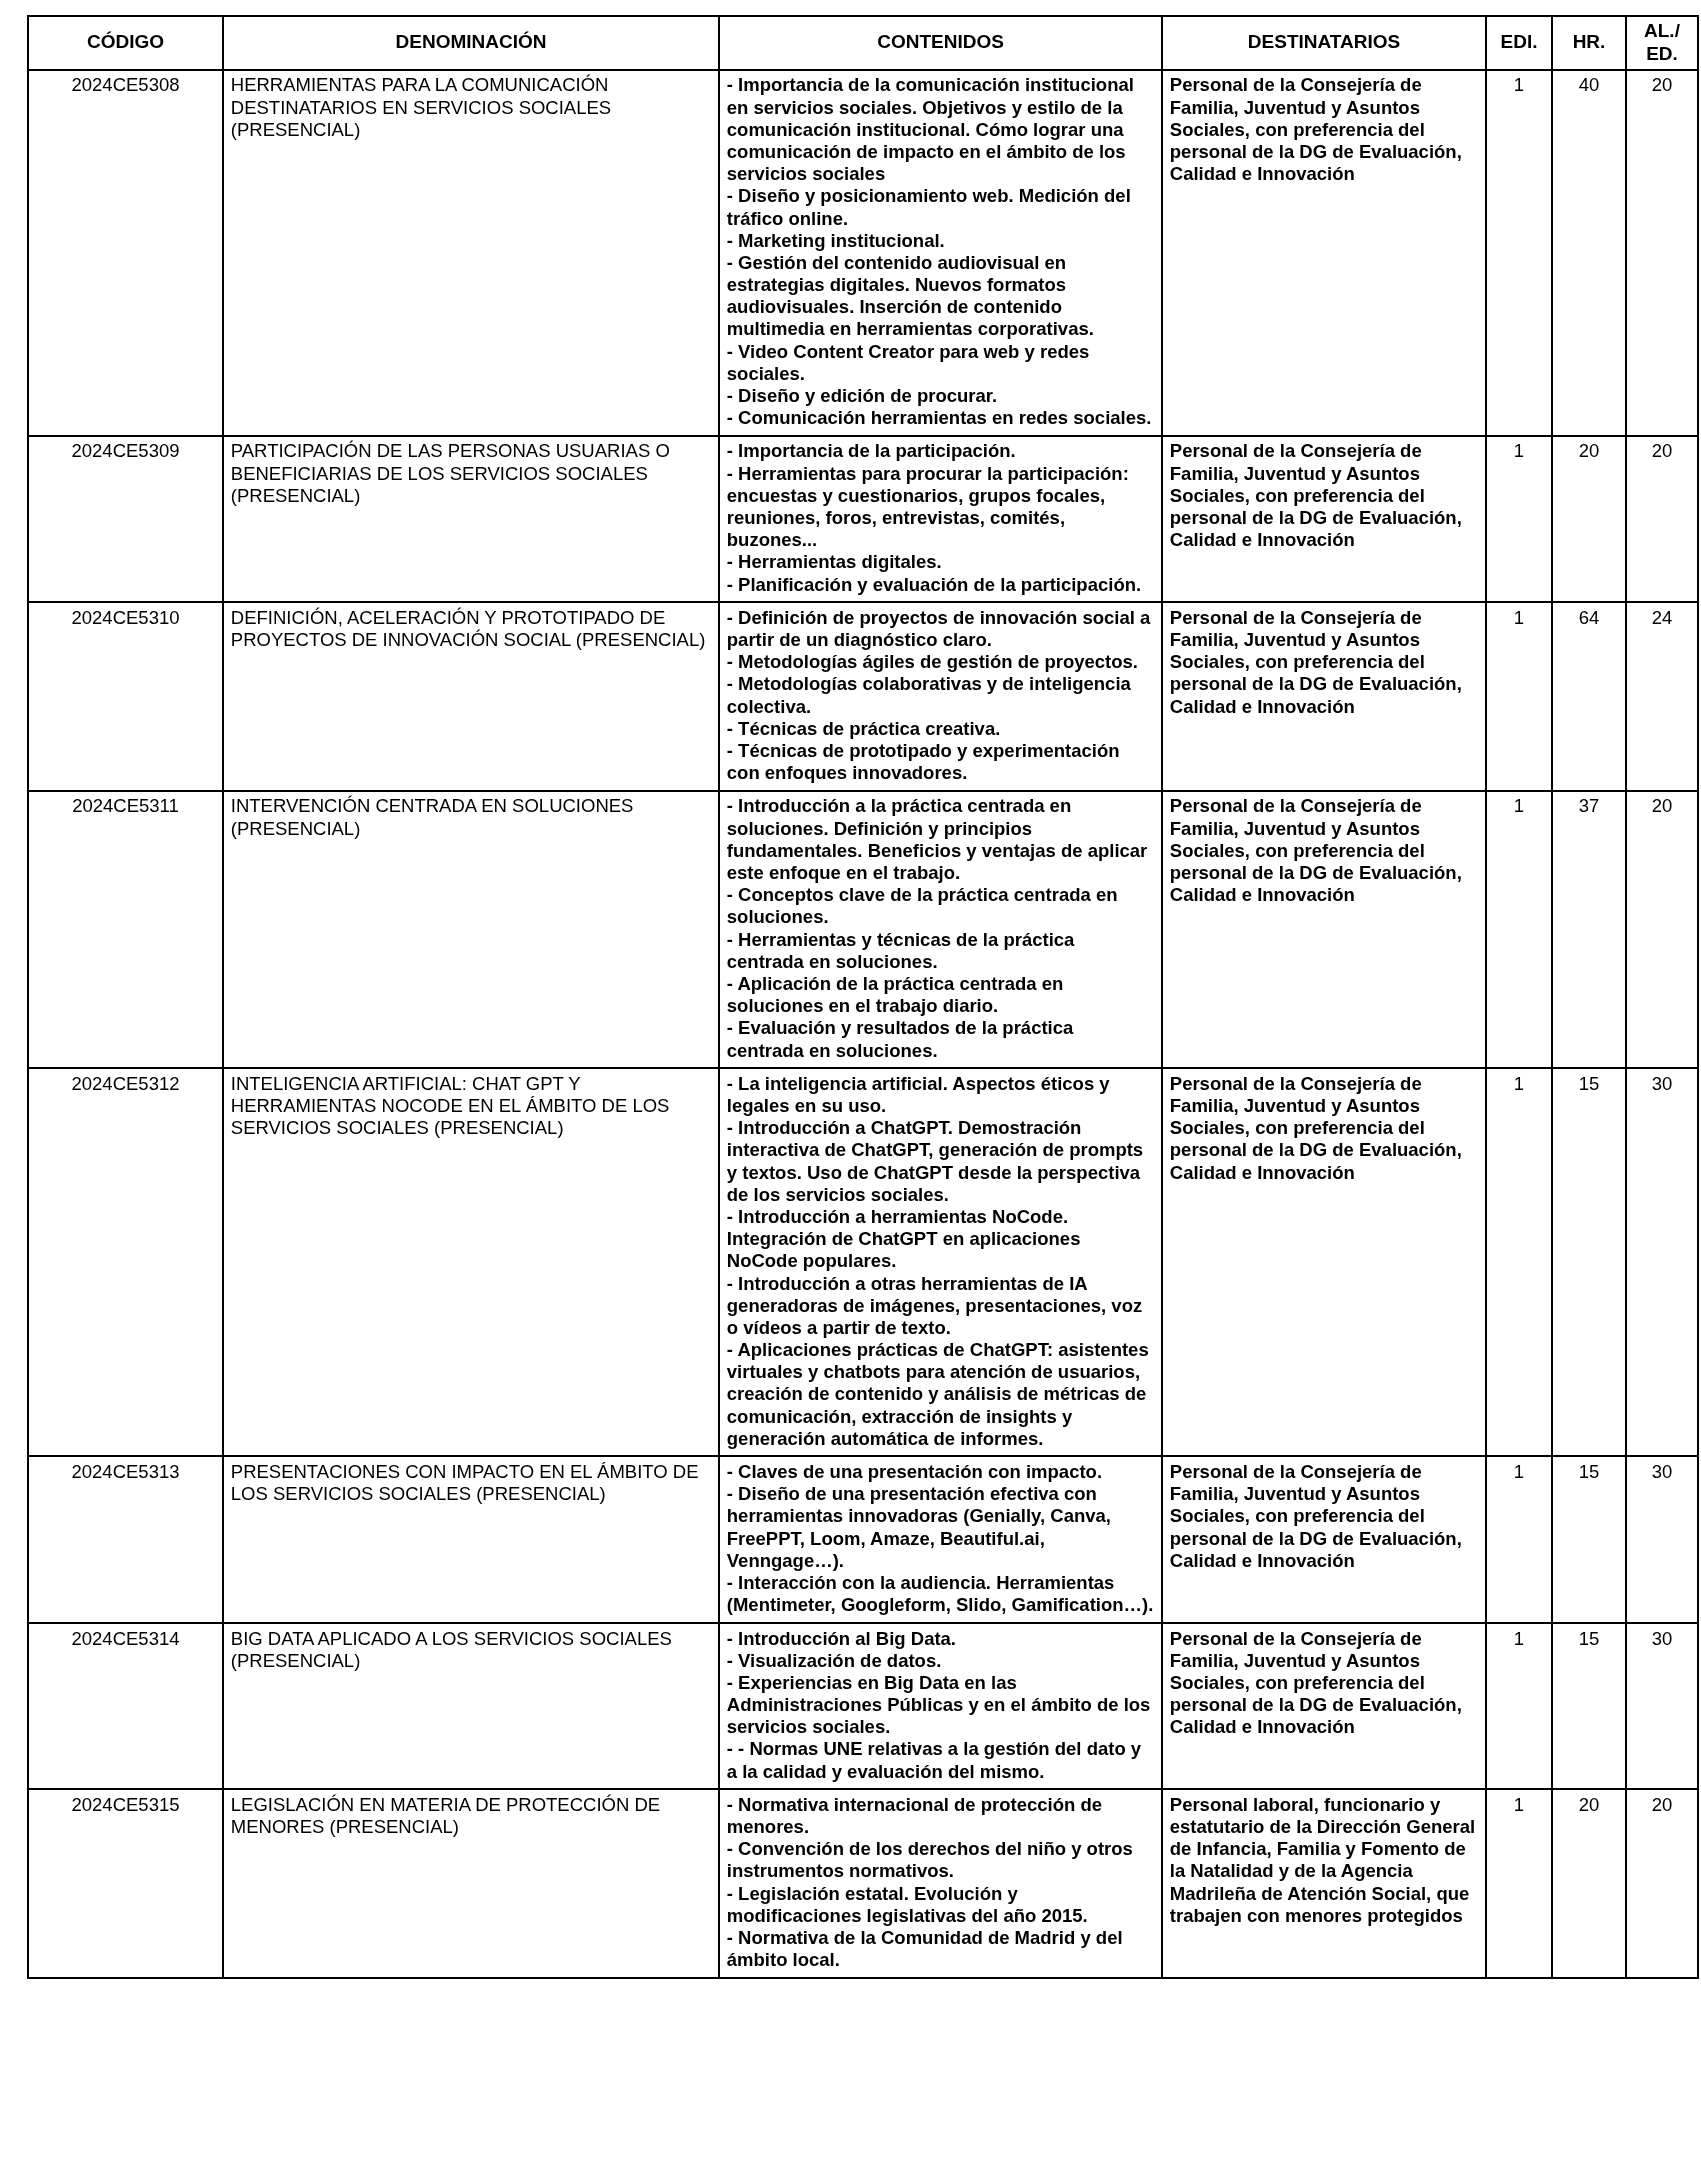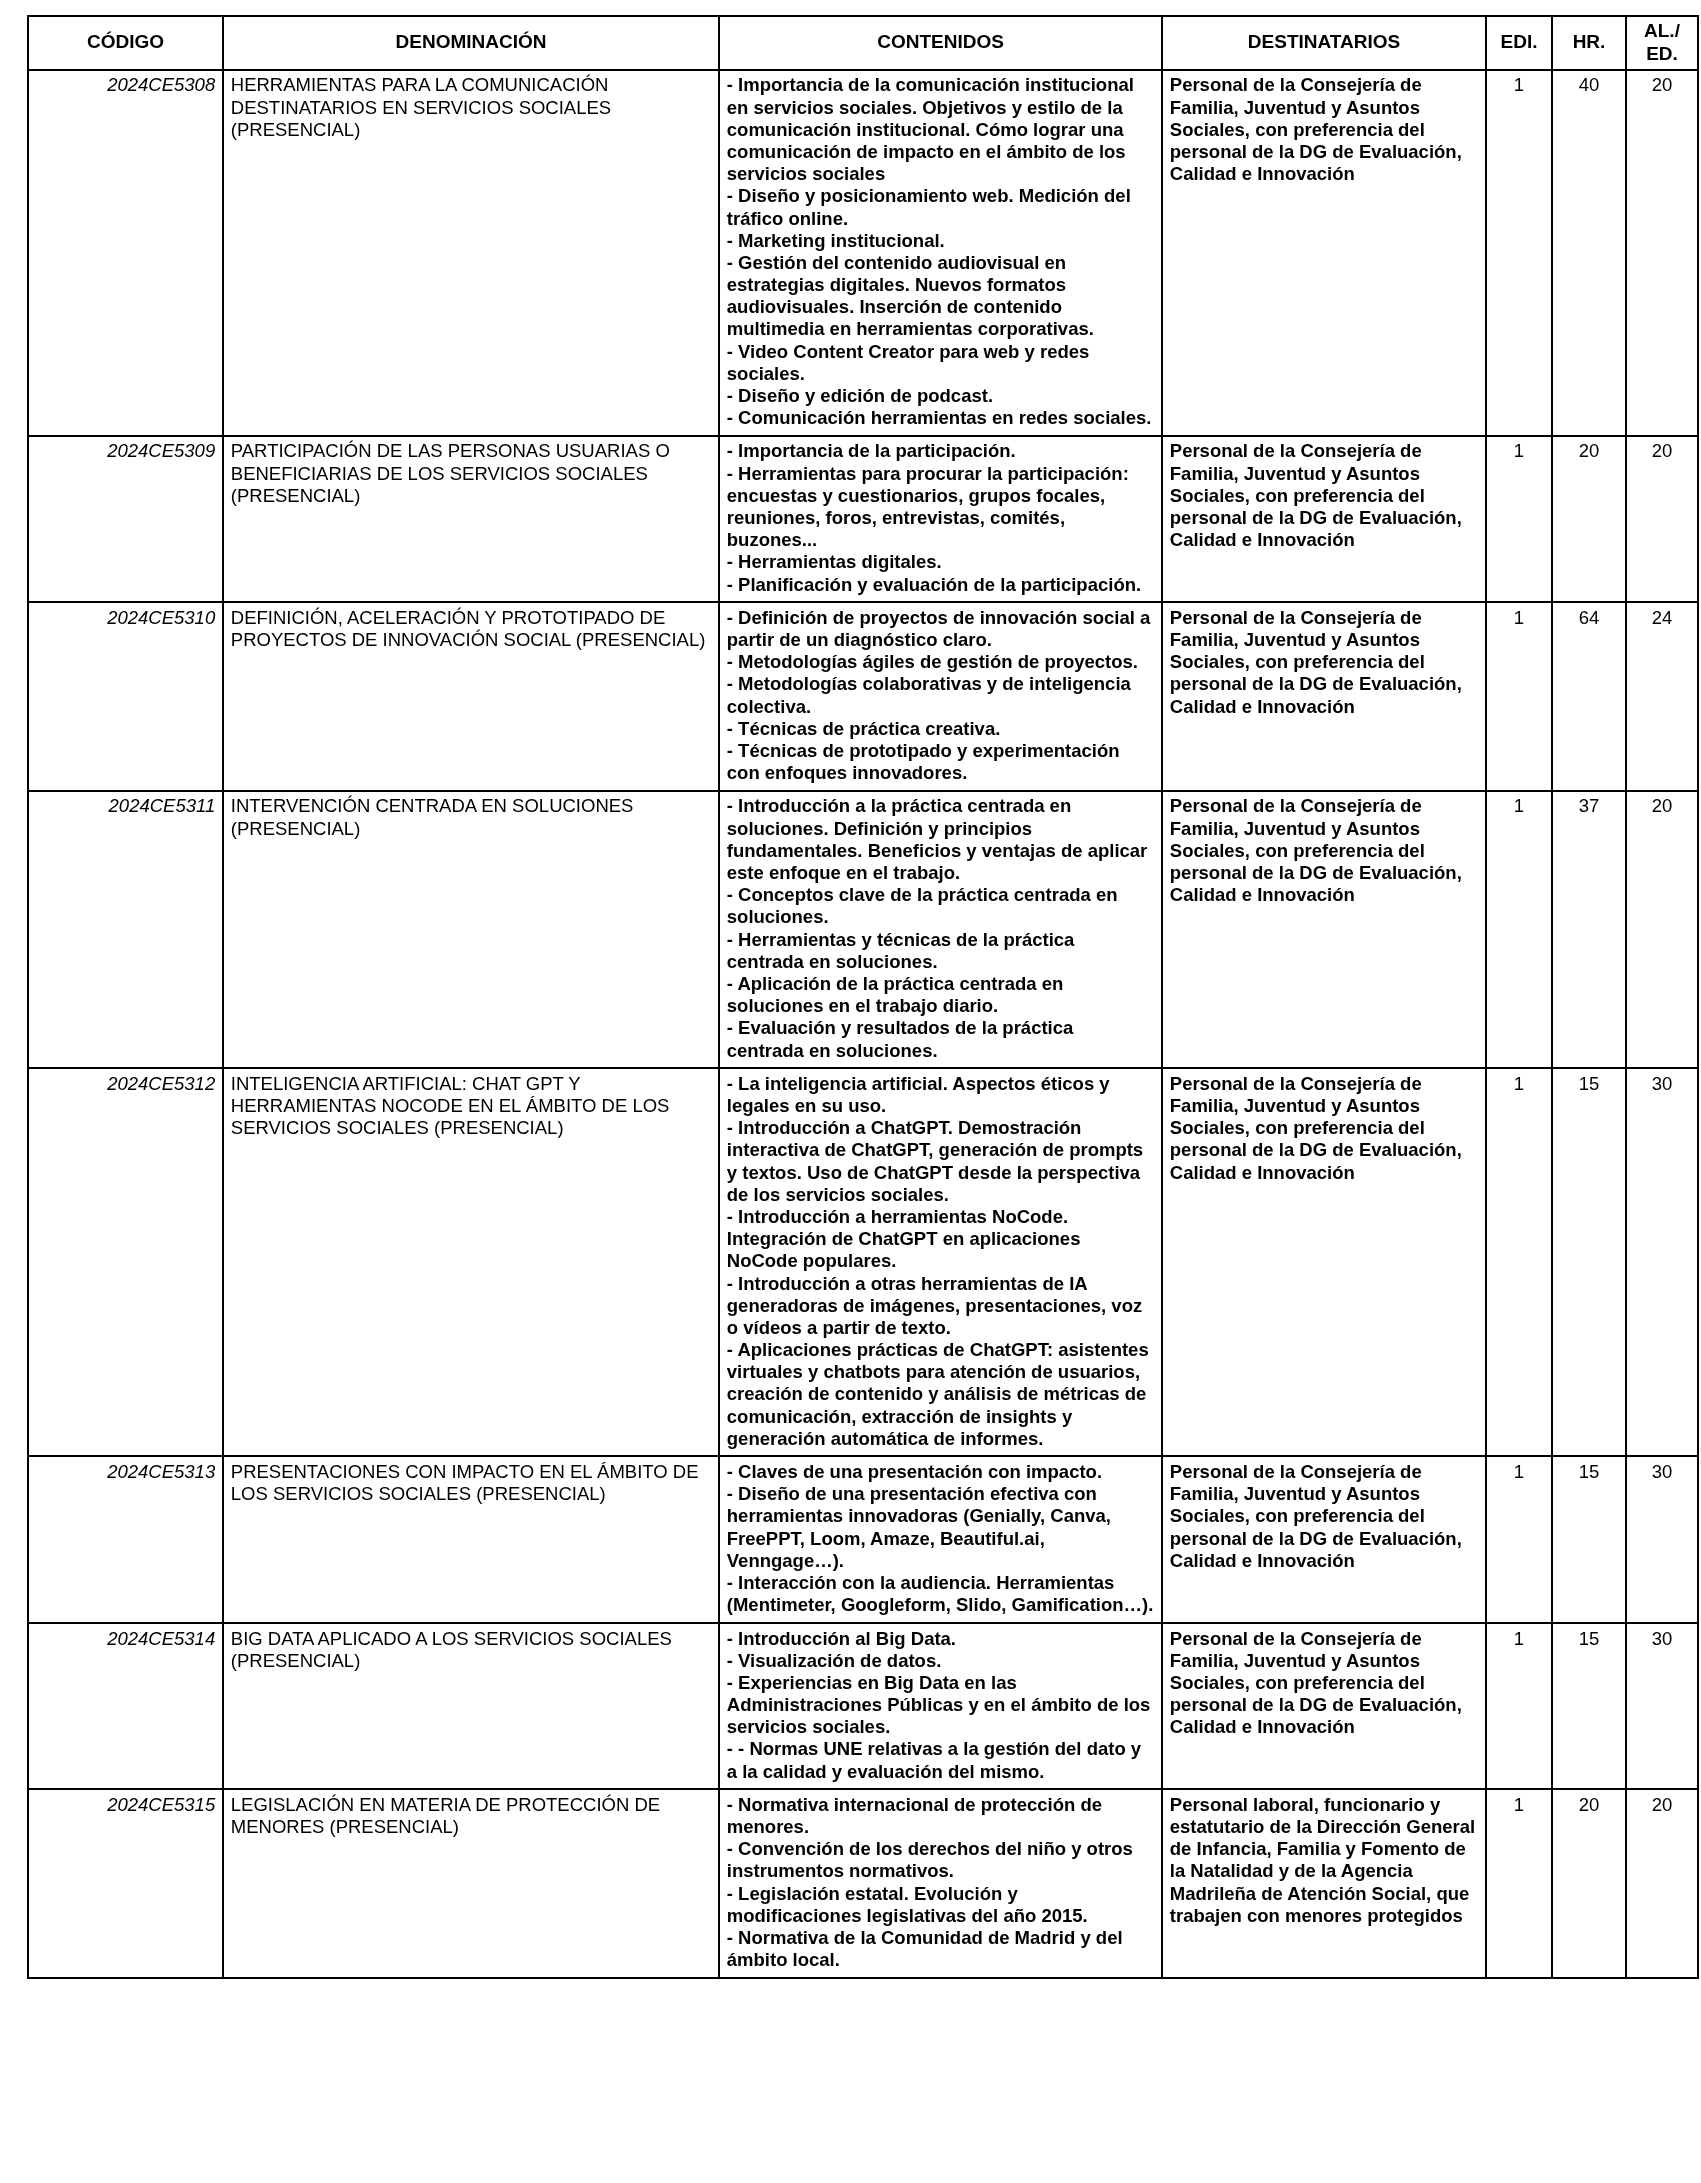--- a/index.html
+++ b/index.html
@@ -36,21 +36,21 @@
   }
   table.courses thead th {
     font-weight: bold;
     text-align: center;
     vertical-align: middle;
     height: 44px;
     padding: 3px 3px;
     font-size: 19px;
     white-space: pre-line;
   }
-  td.codigo { text-align: right; font-style: italic; }
+  td.codigo { text-align: center; }
   td.denom  { text-transform: none; }
   td.num    { text-align: center; padding-top: 5.3px; }
   td.cont p, td.dest p {
     margin: 0;
     padding: 0;
     font-weight: bold;
   }
   td.dest { padding-right: 4.5px; }
 </style>
 </head>
@@ -82,21 +82,21 @@
     <tbody>
         <tr>
           <td class="codigo">2024CE5308</td>
           <td class="denom">HERRAMIENTAS PARA LA COMUNICACIÓN DESTINATARIOS EN SERVICIOS SOCIALES (PRESENCIAL)</td>
           <td class="cont">
             <p>- Importancia de la comunicación institucional en servicios sociales. Objetivos y estilo de la comunicación institucional. Cómo lograr una comunicación de impacto en el ámbito de los servicios sociales</p>
             <p>- Diseño y posicionamiento web. Medición del tráfico online.</p>
             <p>- Marketing institucional.</p>
             <p>- Gestión del contenido audiovisual en estrategias digitales. Nuevos formatos audiovisuales. Inserción de contenido multimedia en herramientas corporativas.</p>
             <p>- Video Content Creator para web y redes sociales.</p>
-            <p>- Diseño y edición de podcast.</p>
+            <p>- Diseño y edición de procurar.</p>
             <p>- Comunicación herramientas en redes sociales.</p>
           </td>
           <td class="dest">
             <p>Personal de la Consejería de Familia, Juventud y Asuntos Sociales, con preferencia del personal de la DG de Evaluación, Calidad e Innovación</p>
           </td>
           <td class="num">1</td>
           <td class="num">40</td>
           <td class="num">20</td>
         </tr>
         <tr>

